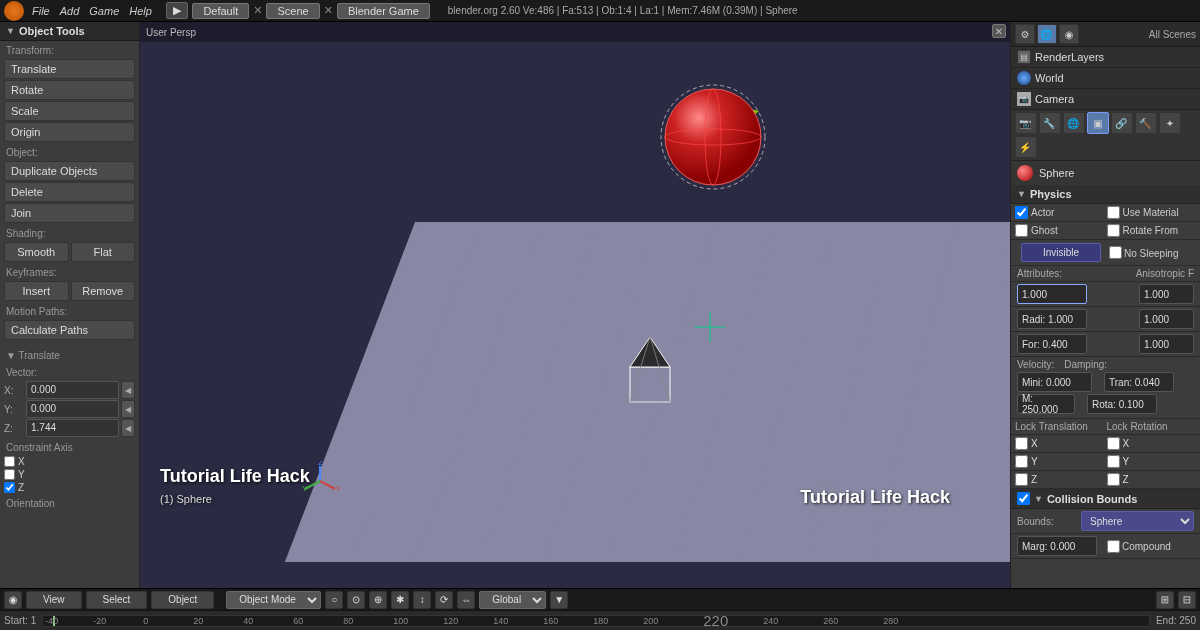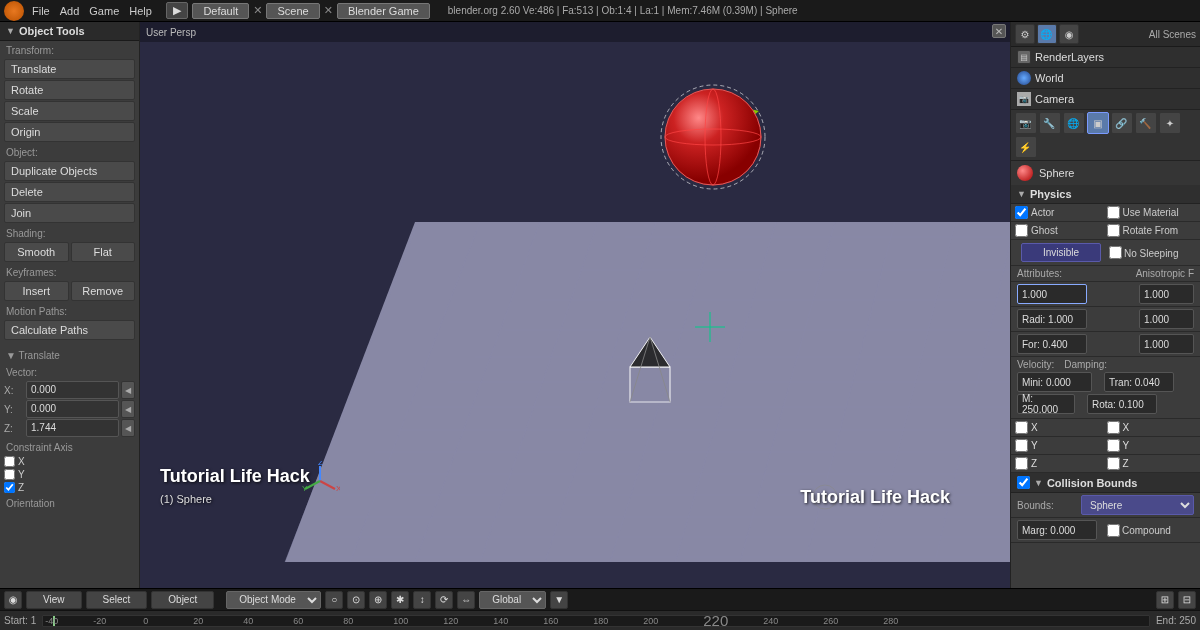--- a/index.html
+++ b/index.html
@@ -29,21 +29,21 @@
       background: radial-gradient(circle at 50% 50%, #e87820, #b85000);
       border-radius: 50%;
       flex-shrink: 0;
     }
     #top-bar .menu-items {
       display: flex;
       gap: 10px;
       font-size: 11px;
       color: #ccc;
     }
-    #top-bar .menu-items span { cursor: pointer; }
+    #top-bar .menu-items span { cursor: pointer; font-style: italic; }
     .top-controls {
       display: flex;
       align-items: center;
       gap: 4px;
       margin-left: 6px;
     }
     .render-btn {
       background: #444;
       border: 1px solid #666;
       color: #ddd;
@@ -812,20 +812,28 @@
         <div style="width:8px;"></div>
         <div class="num-field" style="width:70px;">Tran: 0.040</div>
       </div>
       <div class="vel-row">
         <div class="num-field" style="width:58px;">M: 250.000</div>
         <div style="width:8px;"></div>
         <div class="num-field" style="width:70px;">Rota: 0.100</div>
       </div>
     </div>
 
+    <div class="two-col-row">
+      <div>
+          <span style="font-size:10px;color:#aaa;">Lock Translation</span>
+        </div>
+      <div>
+          <span style="font-size:10px;color:#aaa;">Lock Rotation</span>
+        </div>
+    </div>
     <div class="two-col-row">
       <div>
           <input type="checkbox" style="">
           <span style="font-size:10px;">X</span>
         </div>
       <div>
           <input type="checkbox" style="">
           <span style="font-size:10px;">X</span>
         </div>
     </div>

